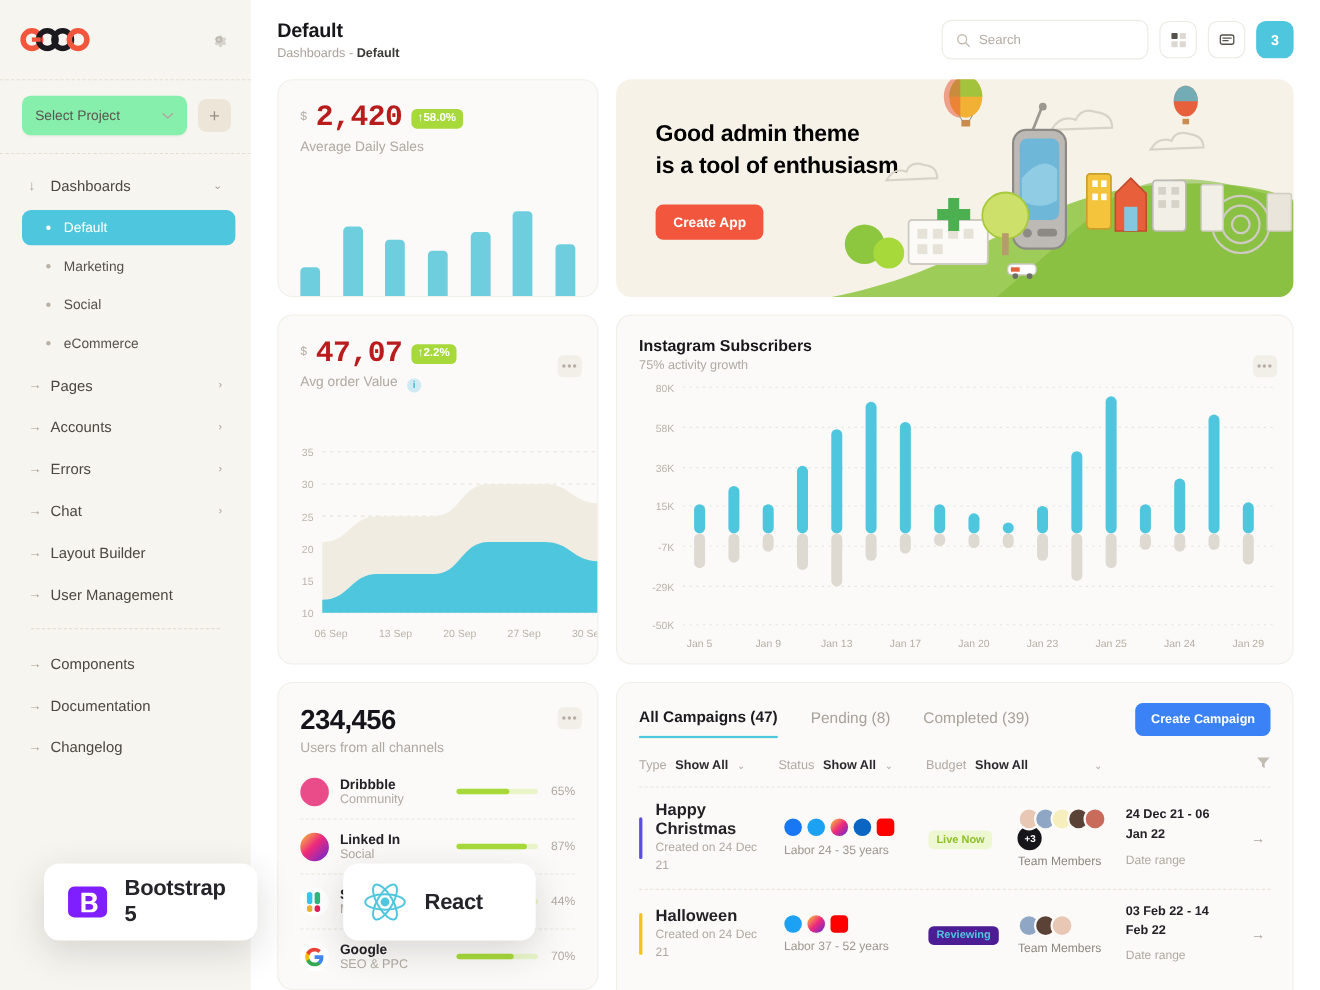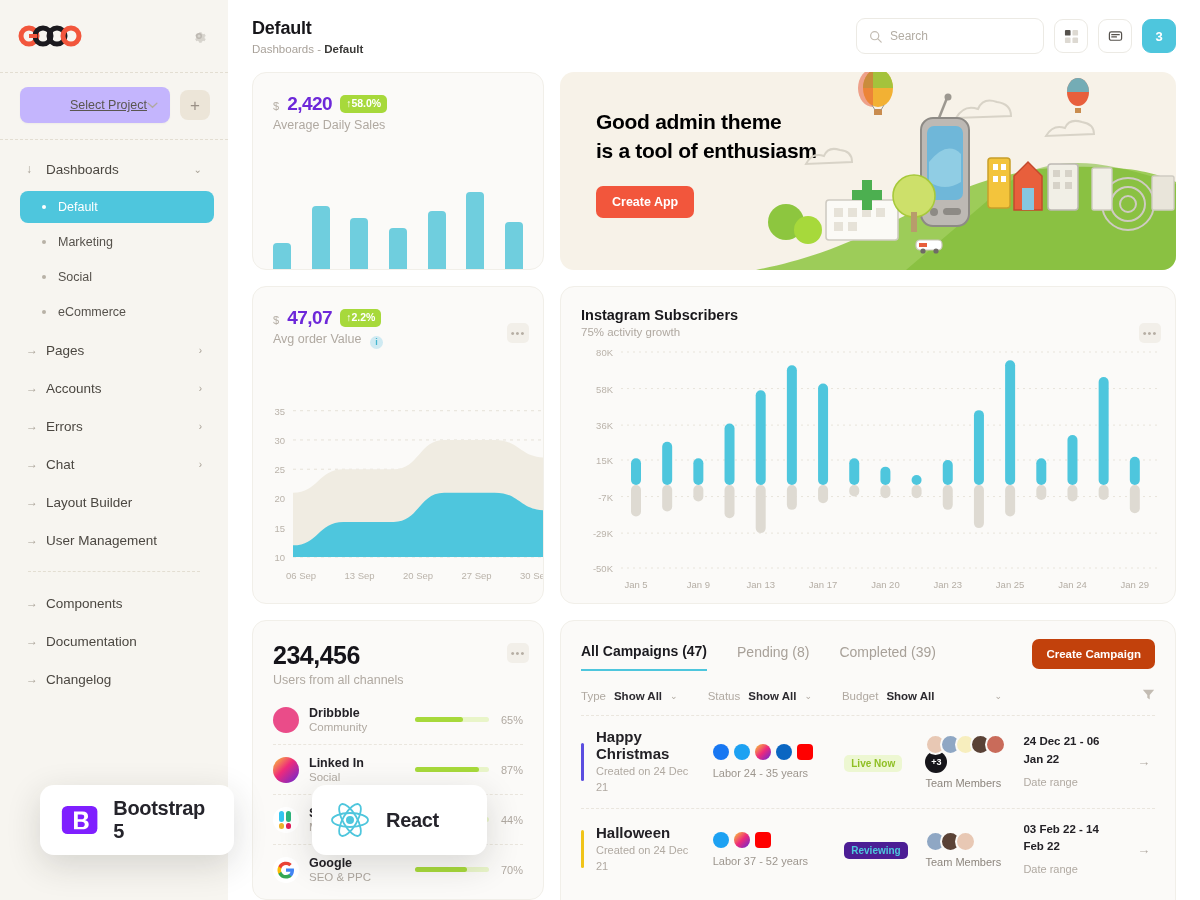--- a/index.html
+++ b/index.html
@@ -25,25 +25,24 @@
   .logo { display: flex; align-items: center; }
   .logo svg { display: block; }
   .gear { width: 18px; height: 18px; opacity: .55; }
   .sb-div { border-top: 1px dashed #e3ded2; margin: 0; }
 
   .sb-project {
     display: flex; align-items: center; gap: 10px;
     padding: 14px 18px 16px 20px;
   }
   .proj-select {
-    flex: 1; height: 36px; background: #c4b5fd; border-radius: 8px;
-    display: flex; align-items: center; justify-content: flex-end;
+    flex: 1; height: 36px; background: #86efac; border-radius: 8px;
+    display: flex; align-items: center; justify-content: space-between;
     padding: 0 12px; font-size: 12.5px; color: #5a5651;
     box-shadow: 0 1px 2px rgba(0,0,0,.04);
-    text-decoration: underline;
   }
   .proj-add {
     width: 30px; height: 30px; border-radius: 8px; background: #ece5d8;
     display: flex; align-items: center; justify-content: center;
     color: #8c8madd; color: #9a9086; font-size: 17px; line-height: 1;
   }
 
   .sb-menu { padding: 10px 14px 0 14px; }
   .mi {
     display: flex; align-items: center; height: 38px;
@@ -95,21 +94,21 @@
   .row { display: flex; gap: 16px; margin-bottom: 16px; }
   .card {
     background: #fbfaf8; border: 1px solid #f1efe9; border-radius: 14px;
     position: relative; overflow: hidden;
   }
 
   
   .kpi { width: 292px; height: 198px; padding: 20px 20px 0 20px; }
   .kpi-val { display: flex; align-items: center; gap: 8px; }
   .cur { font-size: 11px; color: #b4ada4; align-self: flex-start; margin-top: 7px; }
-  .big { font-size: 19px; font-weight: 700; color: #6d28d9; letter-spacing: -.5px; }
+  .big { font-size: 27px; font-weight: 700; color: #b91c1c; letter-spacing: -.5px; font-family: Liberation Mono, monospace; }
   .chip {
     background: #a7d93b; color: #fff; font-size: 10.5px; font-weight: 700;
     border-radius: 5px; padding: 2px 6px; line-height: 1.3;
   }
   .kpi-sub { font-size: 12.5px; color: #b0a9a1; margin-top: 3px; }
   .kpi-bars {
     position: absolute; left: 20px; right: 20px; bottom: 0;
     height: 84px; display: flex; align-items: flex-end; justify-content: space-between;
   }
   .kpi-bars i { width: 18px; background: #6fcede; border-radius: 4px 4px 0 0; display:block; }
@@ -163,21 +162,21 @@
   .bar-track { width: 74px; height: 5px; border-radius: 3px; background: #e9f5c9; }
   .bar-fill { height: 5px; border-radius: 3px; background: #a7d93b; }
   .pct { font-size: 11px; color: #b0a9a1; width: 26px; text-align: right; }
 
   
   .camp-card { flex: 1; height: 308px; padding: 18px 20px 0 20px; }
   .tabs { display: flex; align-items: center; gap: 30px; position: relative; }
   .tab { font-size: 14px; color: #a8a199; padding-bottom: 10px; }
   .tab.active { color: #1b1a1f; font-weight: 700; border-bottom: 2px solid #4ec6dd; }
   .btn-camp {
-    margin-left: auto; background: #c2410c; color: #fff; border-radius: 7px;
+    margin-left: auto; background: #3b82f6; color: #fff; border-radius: 7px;
     padding: 9px 14px; font-size: 11.5px; font-weight: 700; margin-bottom: 6px;
   }
   .filters { display: flex; align-items: center; gap: 8px; padding: 12px 0 10px 0; }
   .fl-label { font-size: 11.5px; color: #b0a9a1; }
   .fl-val { font-size: 11.5px; color: #2c2a2f; font-weight: 700; }
   .fl-chev { font-size: 9px; color: #b0a9a1; margin-right: 22px; }
   .funnel { margin-left: auto; color: #b0a9a1; }
 
   .camp-row {
     display: flex; align-items: center; gap: 12px;

